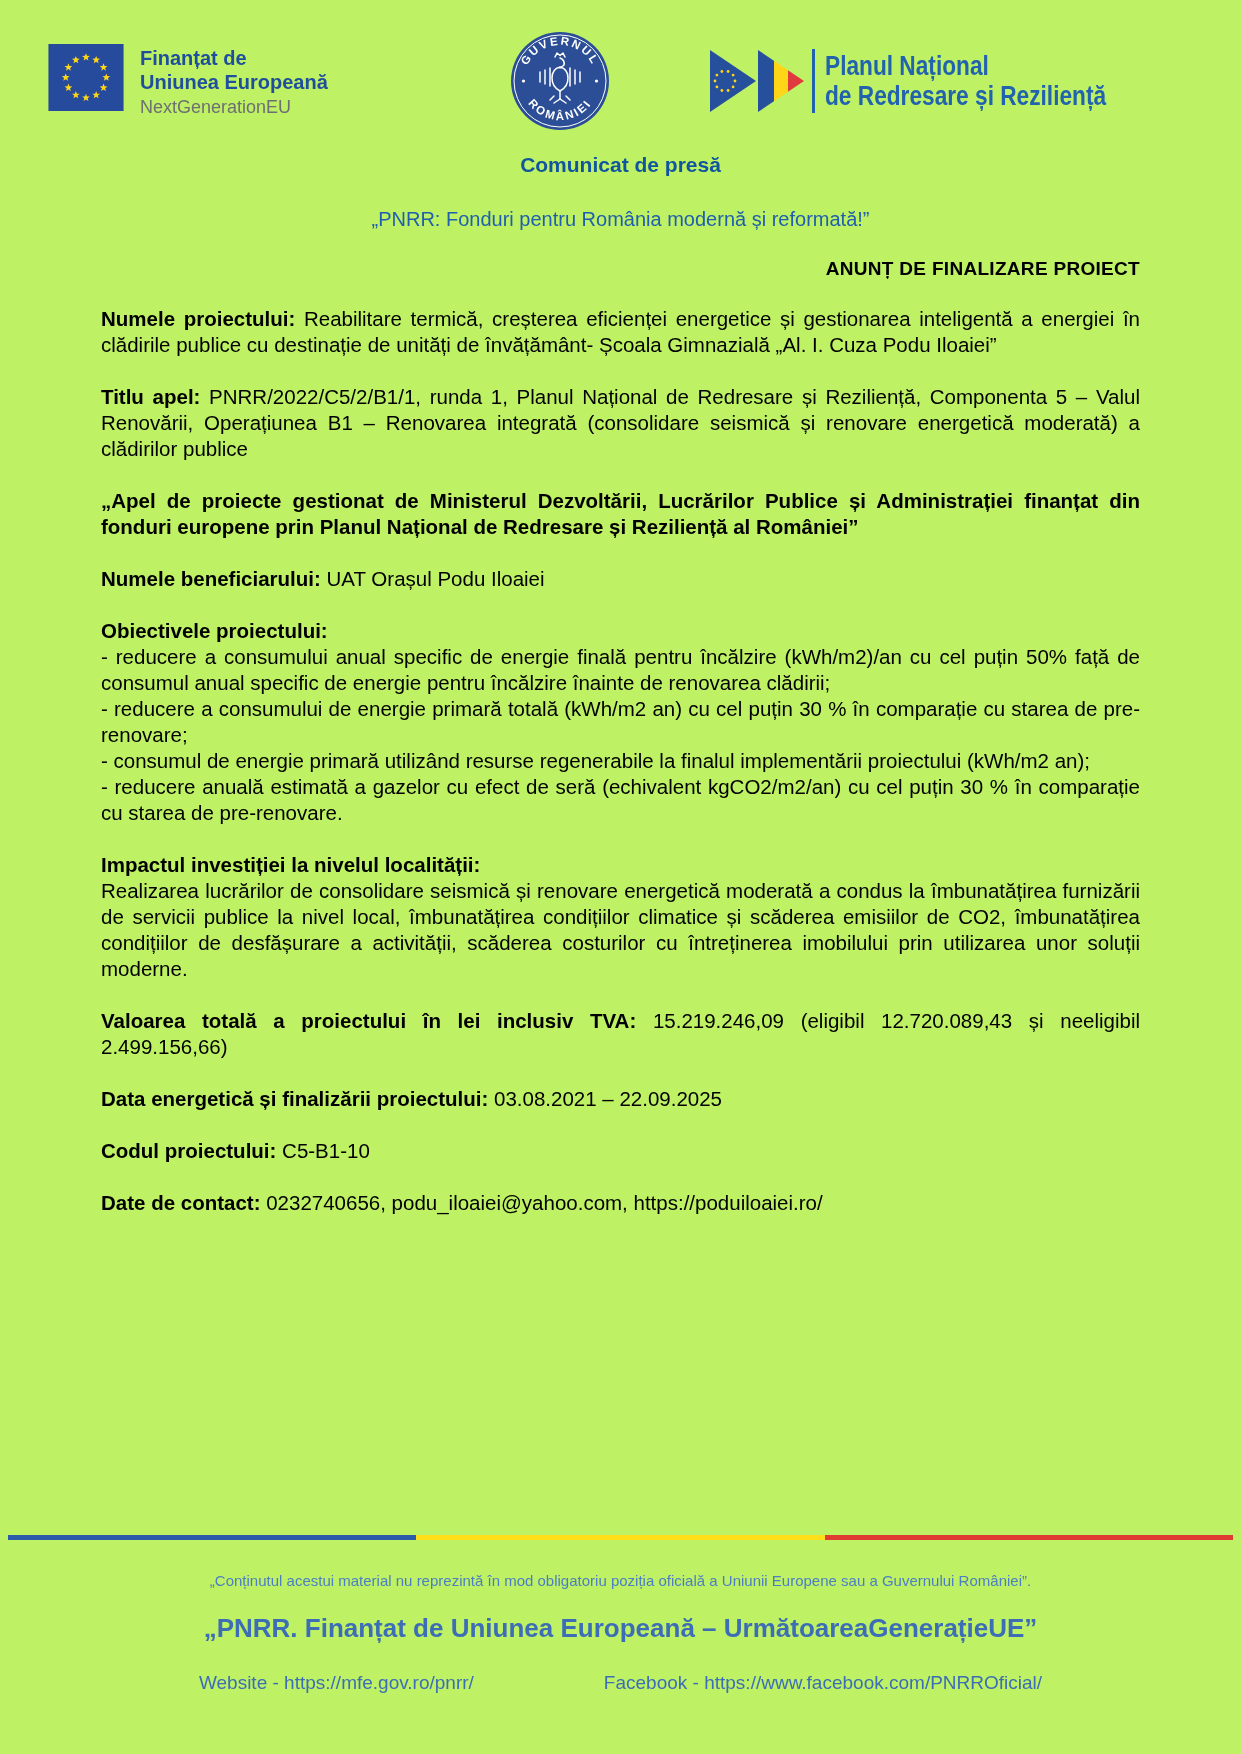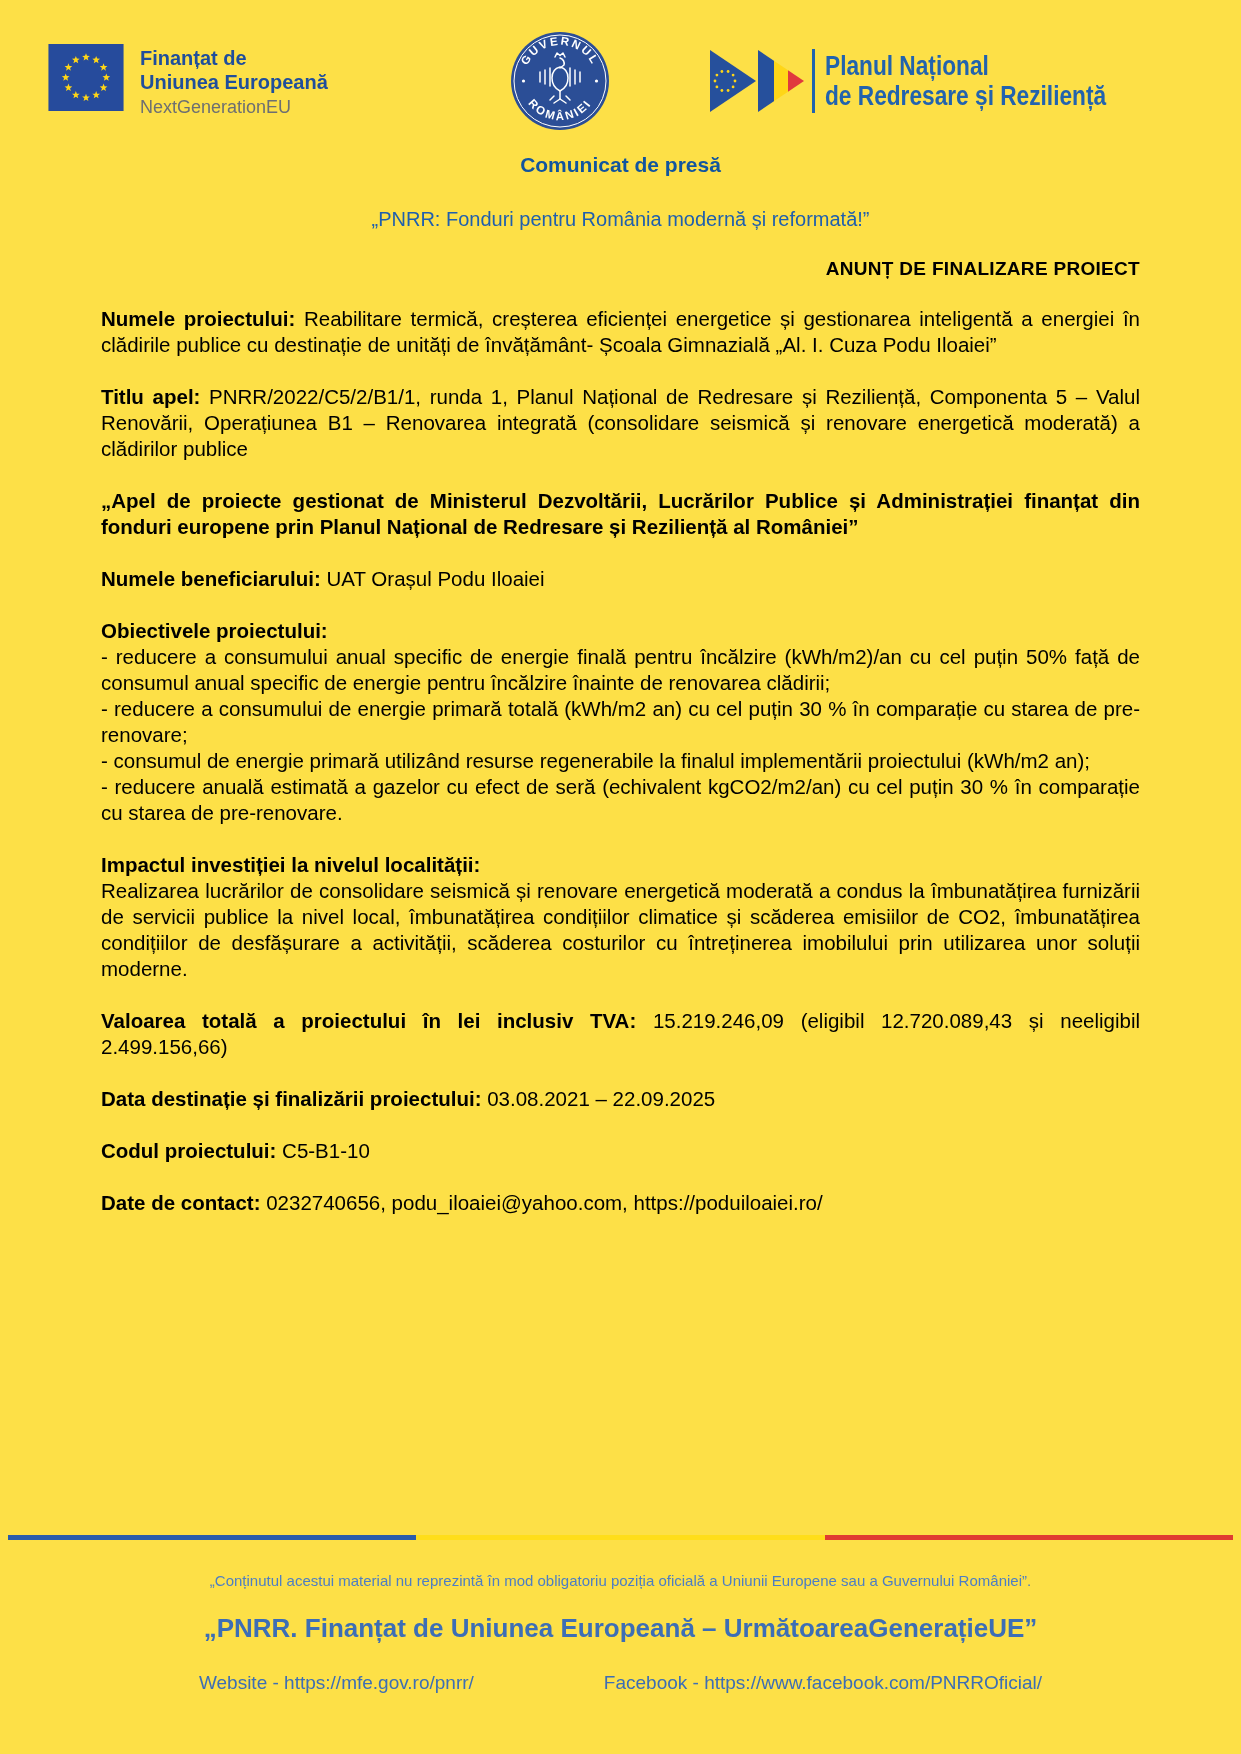--- a/index.html
+++ b/index.html
@@ -1,17 +1,17 @@
 <!DOCTYPE html>
 <html lang="ro"><head>
 <meta charset="utf-8">
 <style>
   html,body{margin:0;padding:0;background:#ffffff;}
   body{font-family:"Liberation Sans","DejaVu Sans",sans-serif;color:#000;}
-  .page{position:relative;width:1241px;height:1754px;background:#fde047;overflow:hidden;}
+  .page{position:relative;width:1241px;height:1754px;background:#bef264;overflow:hidden;}
 
   
   .logos{position:relative;height:135px;}
   .eu-logo{position:absolute;left:48px;top:44px;display:flex;align-items:flex-start;}
   .eu-flag{display:block;}
   .eu-text{margin-left:16px;padding-top:2px;}
   .eu-text .l1,.eu-text .l2{font-weight:bold;color:#1f4e9c;font-size:20px;line-height:24px;}
   .eu-text .l3{color:#6d6f72;font-size:18px;line-height:26px;}
   .gov-seal{position:absolute;left:510px;top:31px;}
   .seal-arc-text{font-size:11.5px;font-weight:bold;letter-spacing:2.2px;fill:#fff;}
@@ -155,21 +155,21 @@
     <p class="tight">- reducere a consumului anual specific de energie finală pentru încălzire (kWh/m2)/an cu cel puțin 50% față de consumul anual specific de energie pentru încălzire înainte de renovarea clădirii;</p>
     <p class="tight">- reducere a consumului de energie primară totală (kWh/m2 an) cu cel puțin 30 % în comparație cu starea de pre-renovare;</p>
     <p class="tight">- consumul de energie primară utilizând resurse regenerabile la finalul implementării proiectului (kWh/m2 an);</p>
     <p class="tight">- reducere anuală estimată a gazelor cu efect de seră (echivalent kgCO2/m2/an) cu cel puțin 30 % în comparație cu starea de pre-renovare.</p>
 
     <p class="block"><b>Impactul investiției la nivelul localității:</b></p>
     <p class="tight">Realizarea lucrărilor de consolidare seismică și renovare energetică moderată a condus la îmbunatățirea furnizării de servicii publice la nivel local, îmbunatățirea condițiilor climatice și scăderea emisiilor de CO2, îmbunatățirea condițiilor de desfășurare a activității, scăderea costurilor cu întreținerea imobilului prin utilizarea unor soluții moderne.</p>
 
     <p class="block"><b>Valoarea totală a proiectului în lei inclusiv TVA:</b> <span>15.219.246,09 (eligibil 12.720.089,43 și neeligibil 2.499.156,66)</span></p>
 
-    <p class="block"><b>Data destinație și finalizării proiectului:</b> <span>03.08.2021 – 22.09.2025</span></p>
+    <p class="block"><b>Data energetică și finalizării proiectului:</b> <span>03.08.2021 – 22.09.2025</span></p>
 
     <p class="block"><b>Codul proiectului:</b> <span>C5-B1-10</span></p>
 
     <p class="block"><b>Date de contact:</b> <span>0232740656, podu_iloaiei@yahoo.com, https://poduiloaiei.ro/</span></p>
   </main>
 
   <div class="footer">
     <div class="tricolor">
       <span class="t-blue"></span>
       <span class="t-yellow"></span>

